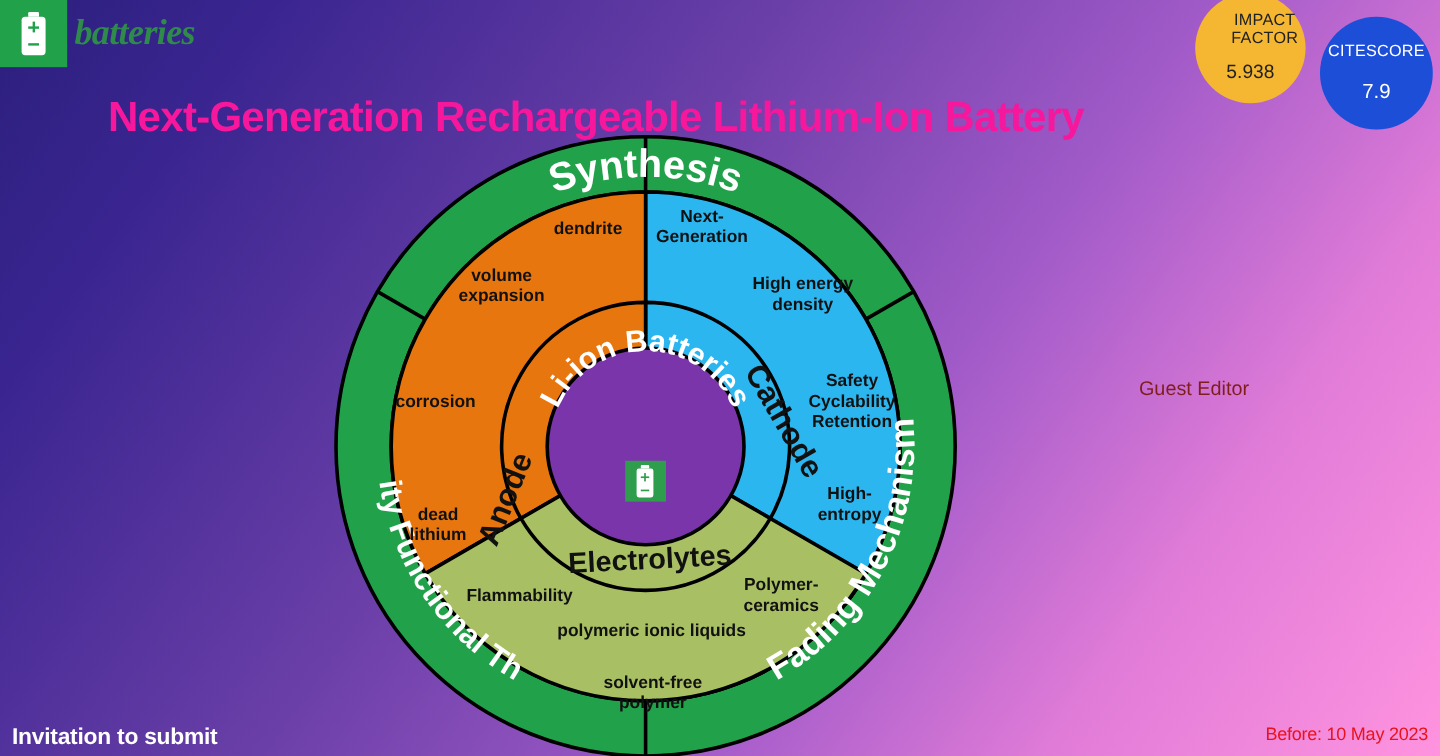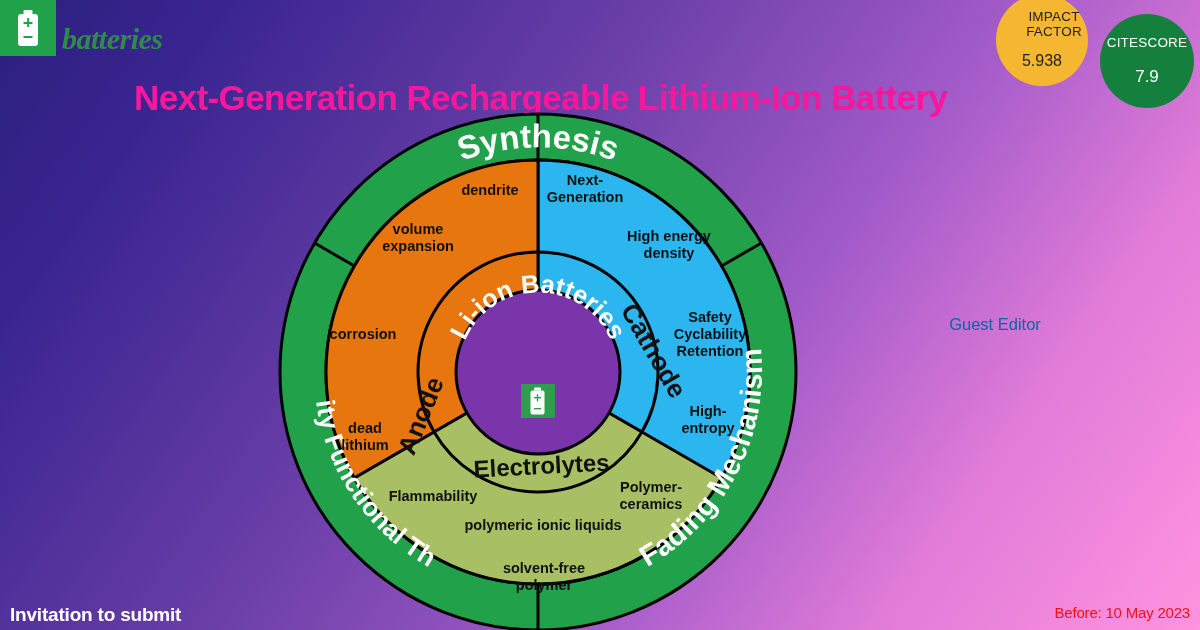--- a/index.html
+++ b/index.html
@@ -5,21 +5,21 @@
   * { box-sizing: border-box; margin:0; padding:0; }
   html, body { width:1200px; height:630px; overflow:hidden; }
   body {
     font-family: "Liberation Sans", sans-serif;
     background: linear-gradient(125deg, #2b1f7d 0%, #3a2590 14%, #6b3fa8 40%, #a25bc9 62%, #e07bd8 80%, #ff93df 100%);
     position: relative;
   }
 
   
   .logo-wrap {
-    position:absolute; left:0; top:0; display:flex; align-items:flex-end; gap:0px;
+    position:absolute; left:0; top:0; display:flex; align-items:center; gap:0px;
   }
   .logo-tile {
     width:56px; height:56px; background:#22a14b;
     display:flex; align-items:center; justify-content:center;
   }
   .batt-glyph { position:relative; width:20px; height:36px; }
   .batt-glyph .cap {
     position:absolute; left:50%; transform:translateX(-50%); top:0;
     width:9px; height:4px; background:#ffffff; border-radius:1px 1px 0 0;
   }
@@ -41,35 +41,35 @@
   .badge {
     position:absolute; border-radius:50%; display:flex; flex-direction:column;
     align-items:center; justify-content:center; text-align:center; line-height:1.05;
   }
   .badge-if {
     left:996px; top:-6px; width:92px; height:92px; background:#f5b731; color:#222;
   }
   .badge-if .lbl { font-size:13.5px; letter-spacing:.2px;margin-left:24px; }
   .badge-if .val { font-size:16px; margin-top:14px; }
   .badge-cs {
-    left:1100px; top:14px; width:94px; height:94px; background:#15803d; color:#fff;
+    left:1100px; top:14px; width:94px; height:94px; background:#1d4ed8; color:#fff;
   }
   .badge-cs .lbl { font-size:13.5px; letter-spacing:.2px; }
   .badge-cs .val { font-size:17px; margin-top:18px; }
 
   .title {
     position:absolute; left:90px; top:78px; width:900px;
     font-size:35px; font-weight:700; color:#f7179c;
-    letter-spacing:-0.6px; white-space:nowrap;margin-left:44px;
+    letter-spacing:-0.6px; white-space:nowrap;
   }
 
   
   .guest {
     position:absolute; left:860px; top:312px; width:270px;
-    text-align:center; color:#0369a1; font-size:16.5px; line-height:1.5;
+    text-align:center; color:#7f1d1d; font-size:16.5px; line-height:1.5;
   }
 
   
   .footer-left {
     position:absolute; left:10px; top:604px; color:#ffffff;
     font-size:19px; font-weight:700; letter-spacing:-0.2px;
   }
   .footer-right {
     position:absolute; right:10px; top:604px; color:#e8131a;
     font-size:15px; font-weight:400; letter-spacing:-0.2px;

